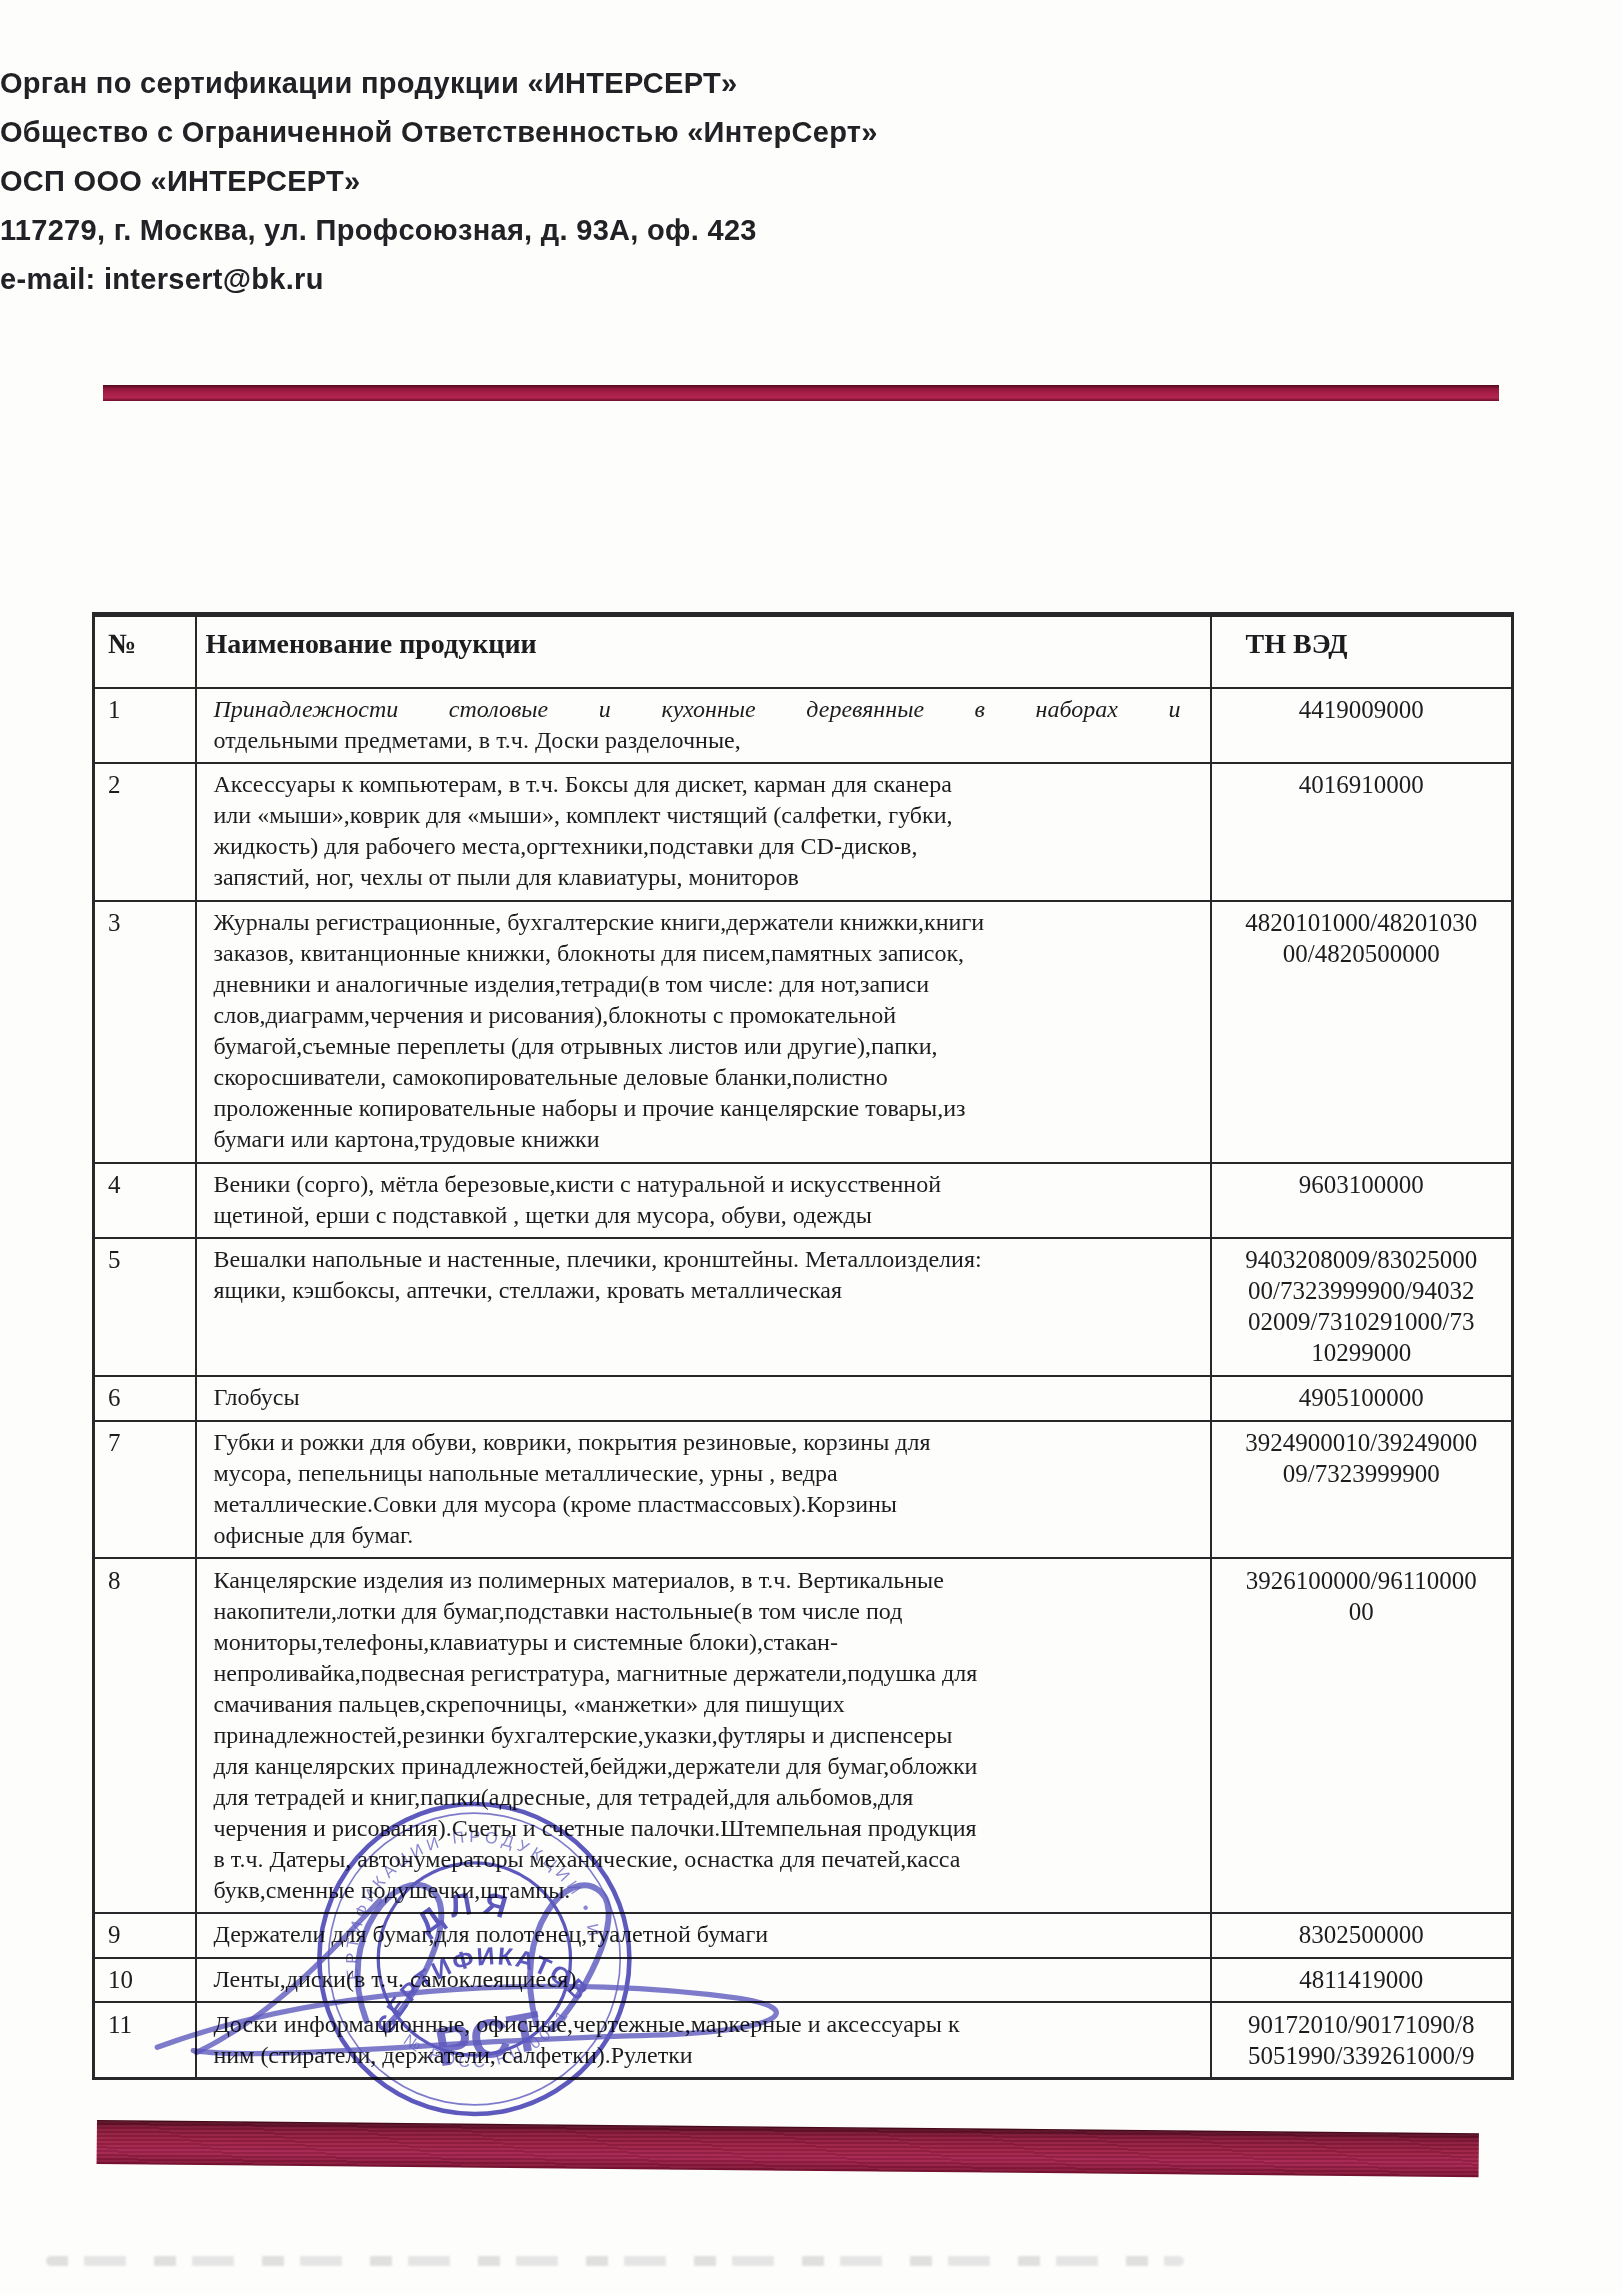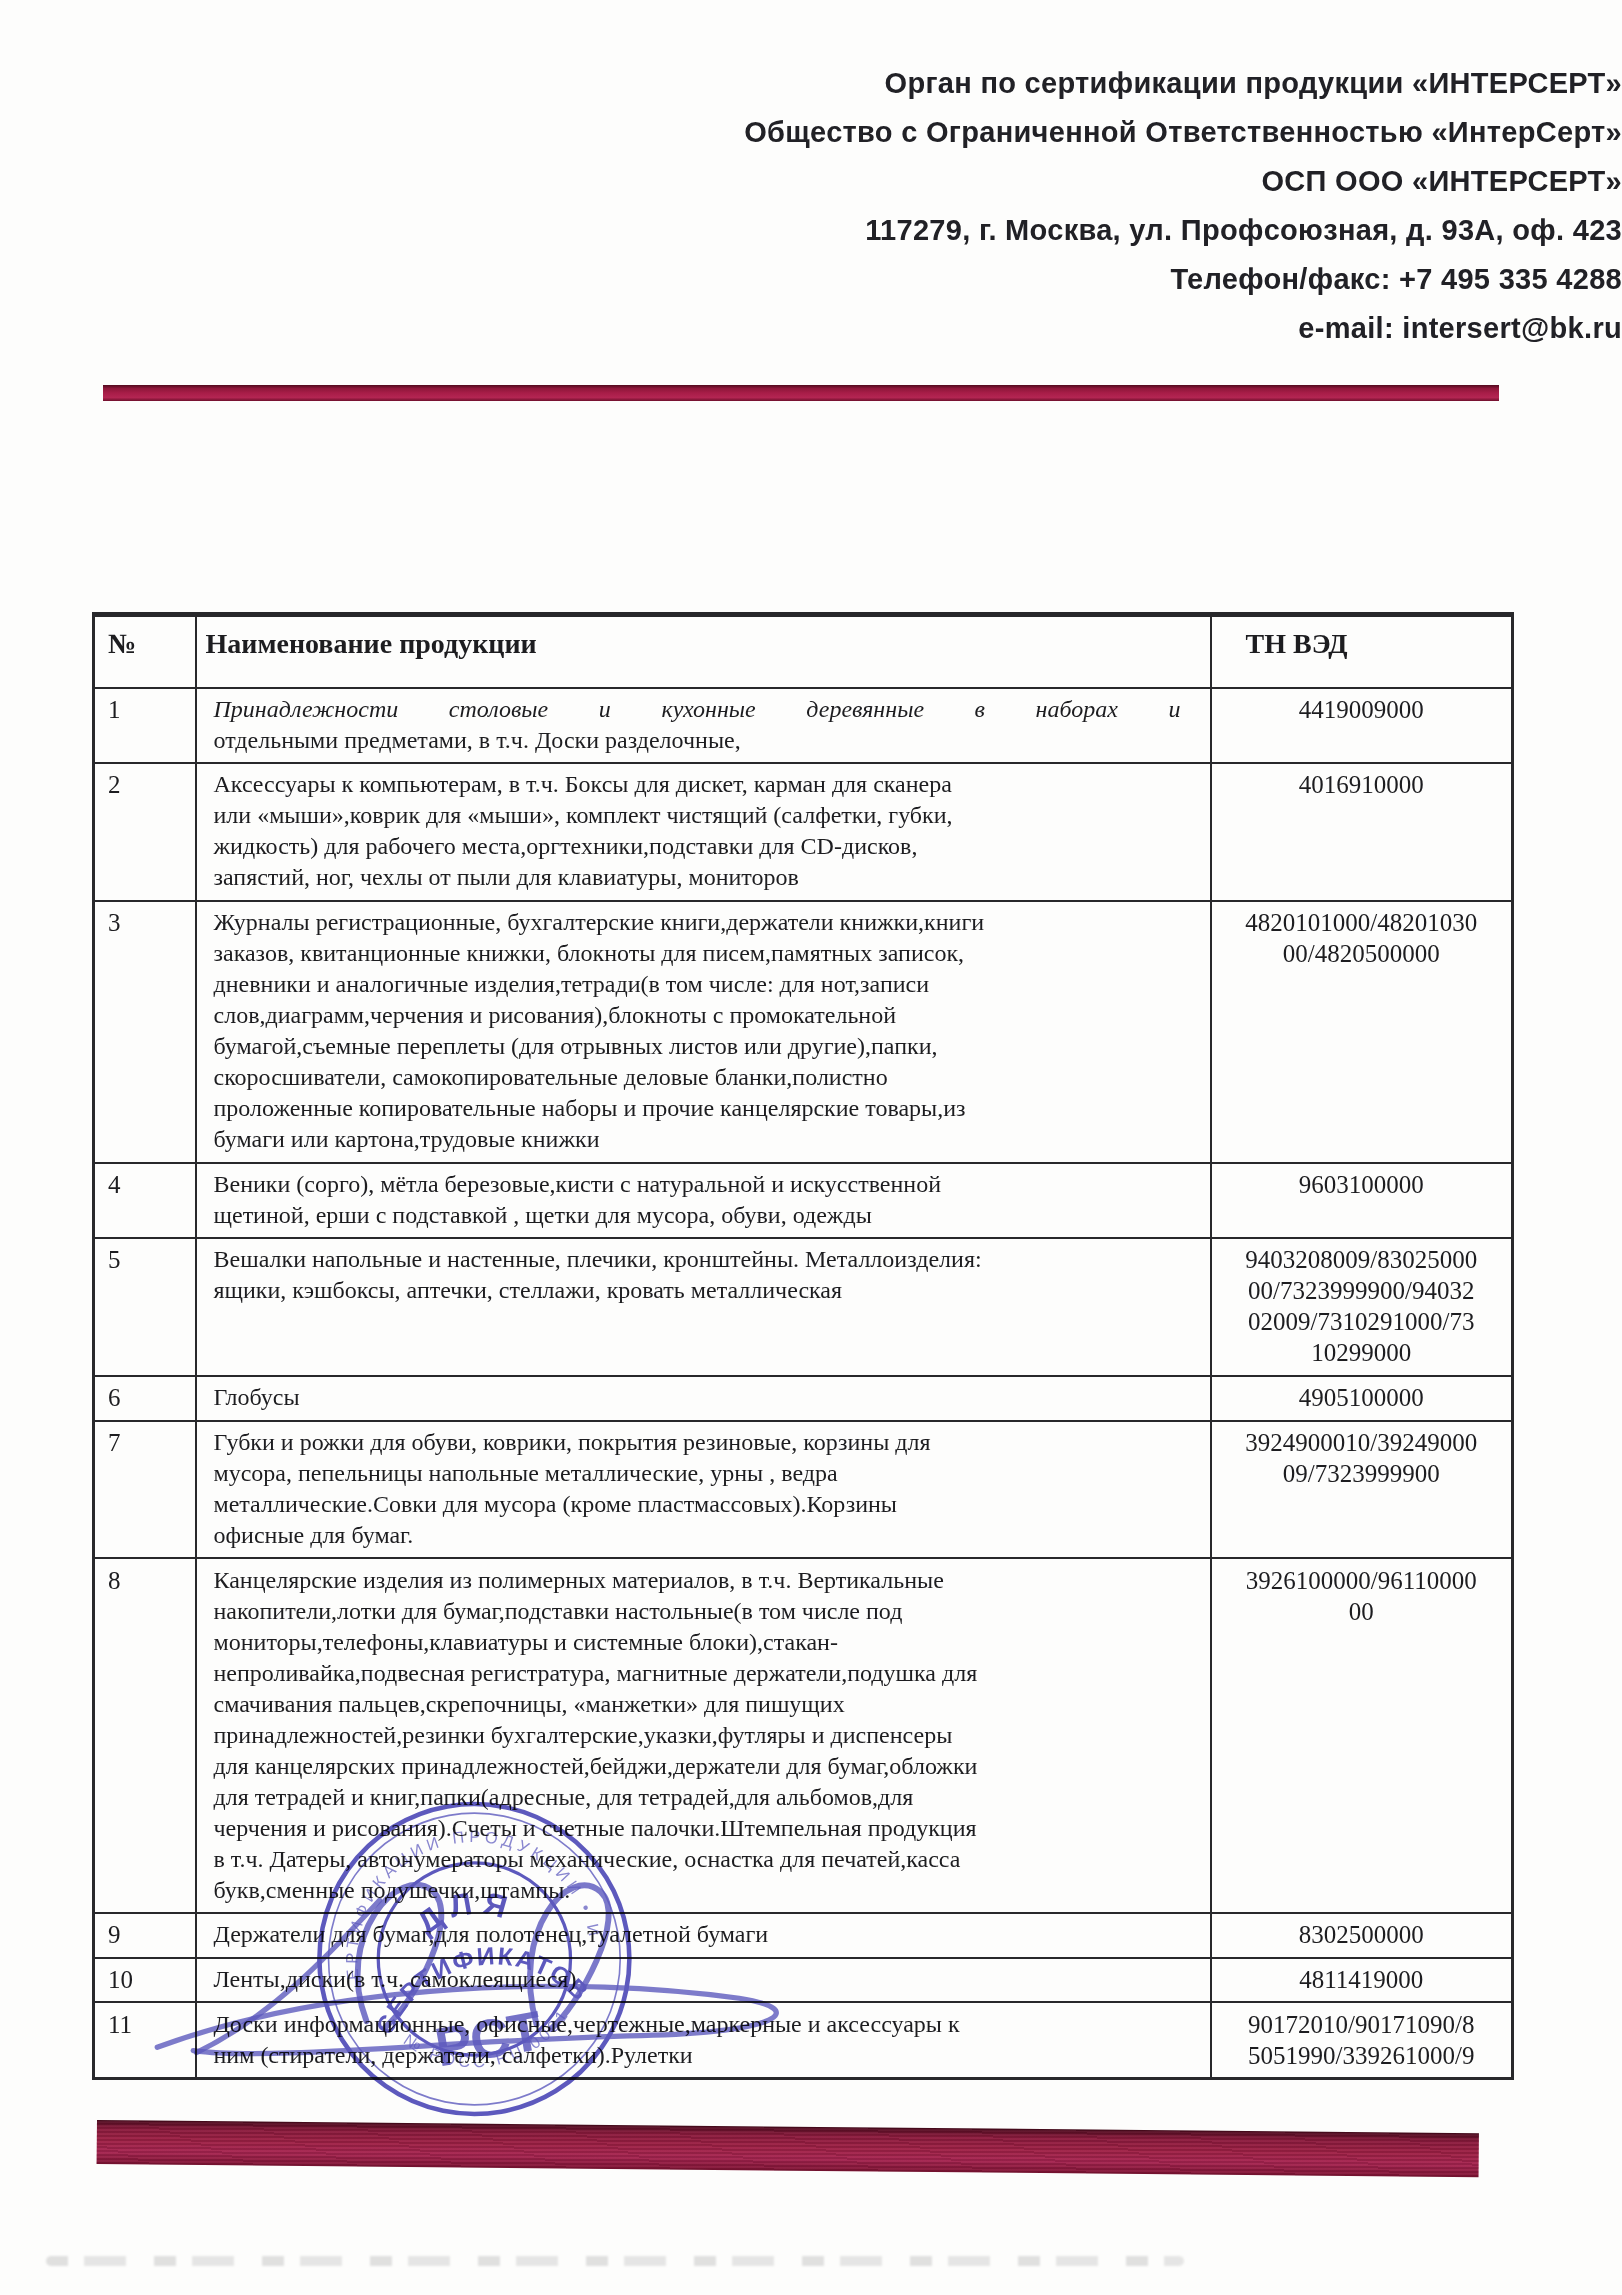--- a/index.html
+++ b/index.html
@@ -4,21 +4,21 @@
 <style>
   html,body{margin:0;padding:0;background:#e8e8e8;}
   .page{
     position:relative;width:1622px;height:2295px;margin:0 auto;
     background:#fdfdfc;overflow:hidden;
     font-family:"Liberation Serif","DejaVu Serif",serif;color:#1d1d20;
   }
   
   .org{
     position:absolute;top:59px;left:0;width:100%;
-    text-align:right;font-family:"Liberation Sans","DejaVu Sans",sans-serif;
+    text-align:left;font-family:"Liberation Sans","DejaVu Sans",sans-serif;
     font-weight:bold;font-size:29px;line-height:49px;color:#212126;
     letter-spacing:0.3px;
   }
   
   .rule{
     position:absolute;top:385px;left:103px;width:1396px;height:16.4px;
     background:linear-gradient(180deg,#520a1e 0%,#8e173a 22%,#a81d48 50%,#b32552 78%,#6f0f2c 100%);
   }
   
   .appendix{
@@ -74,21 +74,20 @@
 </head>
 <body>
 
 <div class="page">
 
   <div class="org">
     <div>Орган по сертификации продукции «ИНТЕРСЕРТ»</div>
     <div>Общество с Ограниченной Ответственностью  «ИнтерСерт»</div>
     <div>ОСП ООО «ИНТЕРСЕРТ»</div>
     <div>117279, г. Москва, ул. Профсоюзная, д. 93А, оф. 423</div>
-    <div>Телефон/факс: +7 495 335 4288</div>
     <div>e-mail: intersert@bk.ru</div>
   </div>
 
   <div class="rule"></div>
 
 
   <table class="doc">
     <colgroup>
         <col style="width:102px">
         <col style="width:1015px">

